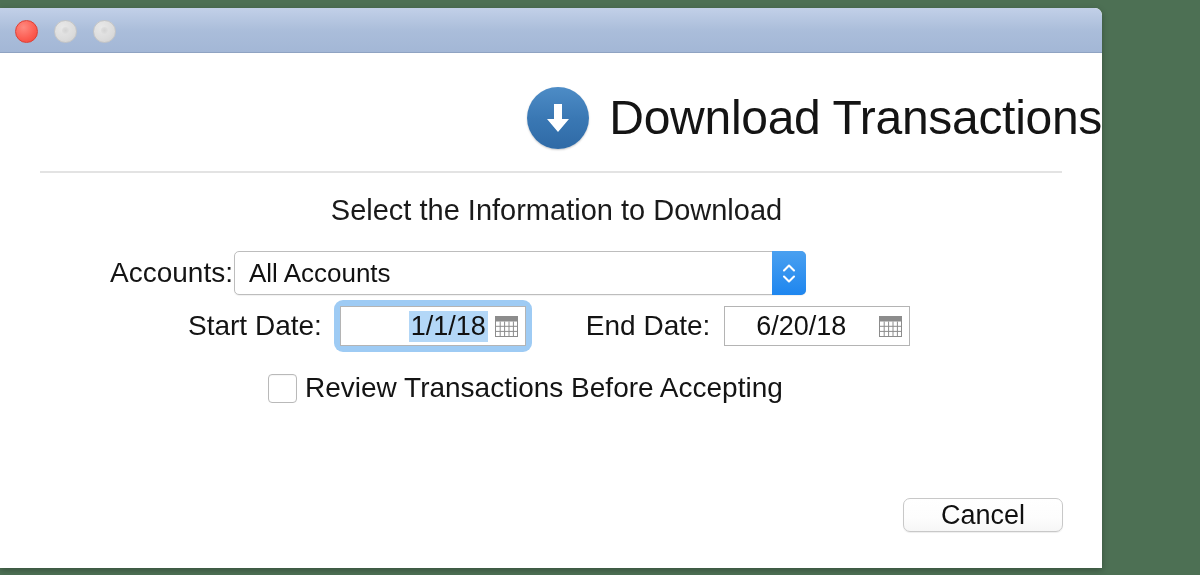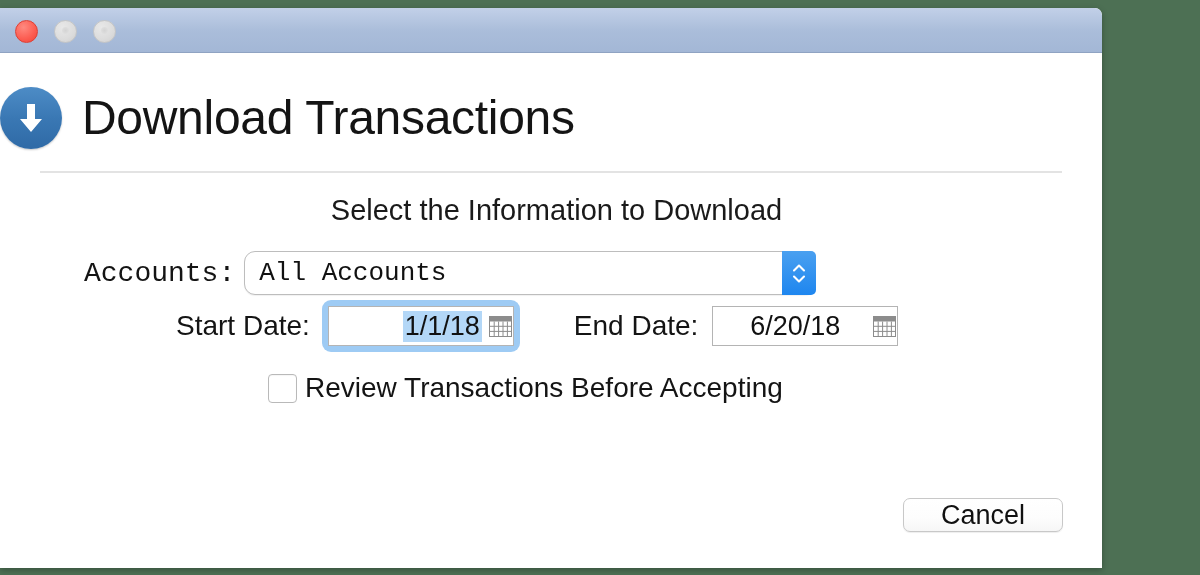--- a/index.html
+++ b/index.html
@@ -69,21 +69,21 @@
   #content {
     position: relative;
     height: 515px;
     background: #fff;
   }
 
   
   #title-row {
     display: flex;
     align-items: center;
-    justify-content: flex-start;
+    justify-content: flex-end;
     gap: 20px;
     padding-top: 34px;
   }
   #download-icon-circle {
     width: 62px;
     height: 62px;
     border-radius: 50%;
     background: linear-gradient(to bottom, #4d8cc6 0%, #3a78b4 50%, #2f6aa6 100%);
     box-shadow: 0 1px 2px rgba(0,0,0,0.22);
     display: flex;
@@ -116,39 +116,39 @@
 
   
   #form {
     margin-top: 24px;
   }
   .form-row {
     display: flex;
     align-items: center;
     margin-bottom: 5px;
   }
-  #row-accounts { padding-left: 84px; font-family: Liberation Mono, monospace; }
+  #row-accounts { padding-left: 110px; }
   #row-dates    { padding-left: 176px; }
   #row-review   { padding-left: 268px; margin-top: 20px; }
 
   .field-label {
     font-size: 28px;
     color: #141414;
     white-space: nowrap;
   }
 
   
   #accounts-select {
     position: relative;
-    margin-left: 9px;
+    margin-left: 1px;
     width: 570px;
     height: 42px;
     background: #ffffff;
     border: 1px solid #bdbdbd;
-    border-radius: 11px;
+    border-radius: 5px;
     box-shadow: 0 1px 1px rgba(0,0,0,0.06);
     display: flex;
     align-items: center;
     text-align: right;
   }
   #accounts-value {
     padding-left: 14px;
     font-size: 26px;
     color: #111;
   }
@@ -168,38 +168,39 @@
   }
   .chev {
     width: 14px;
     height: 8px;
   }
 
   
   .date-group {
     display: flex;
     align-items: center;
+    margin-left: 12px;
   }
   #end-date-group { margin-left: 54px; }
 
   .focus-ring {
     margin-left: 12px;
     padding: 6px;
     border-radius: 9px;
     background: #9ecbf4;
   }
   .date-field {
     width: 186px;
     height: 40px;
     background: #fff;
     border: 1px solid #b4b4b4;
     display: flex;
     align-items: center;
     justify-content: flex-end;
-    padding-right: 1px;
+    padding-right: 7px;
     box-sizing: border-box;
   }
   .date-field.plain { margin-left: 14px; gap: 24px; }
   .date-text {
     font-size: 27px;
     color: #111;
     padding: 0 2px;
   }
   .date-text.selected {
     background: #b3d7f7;

